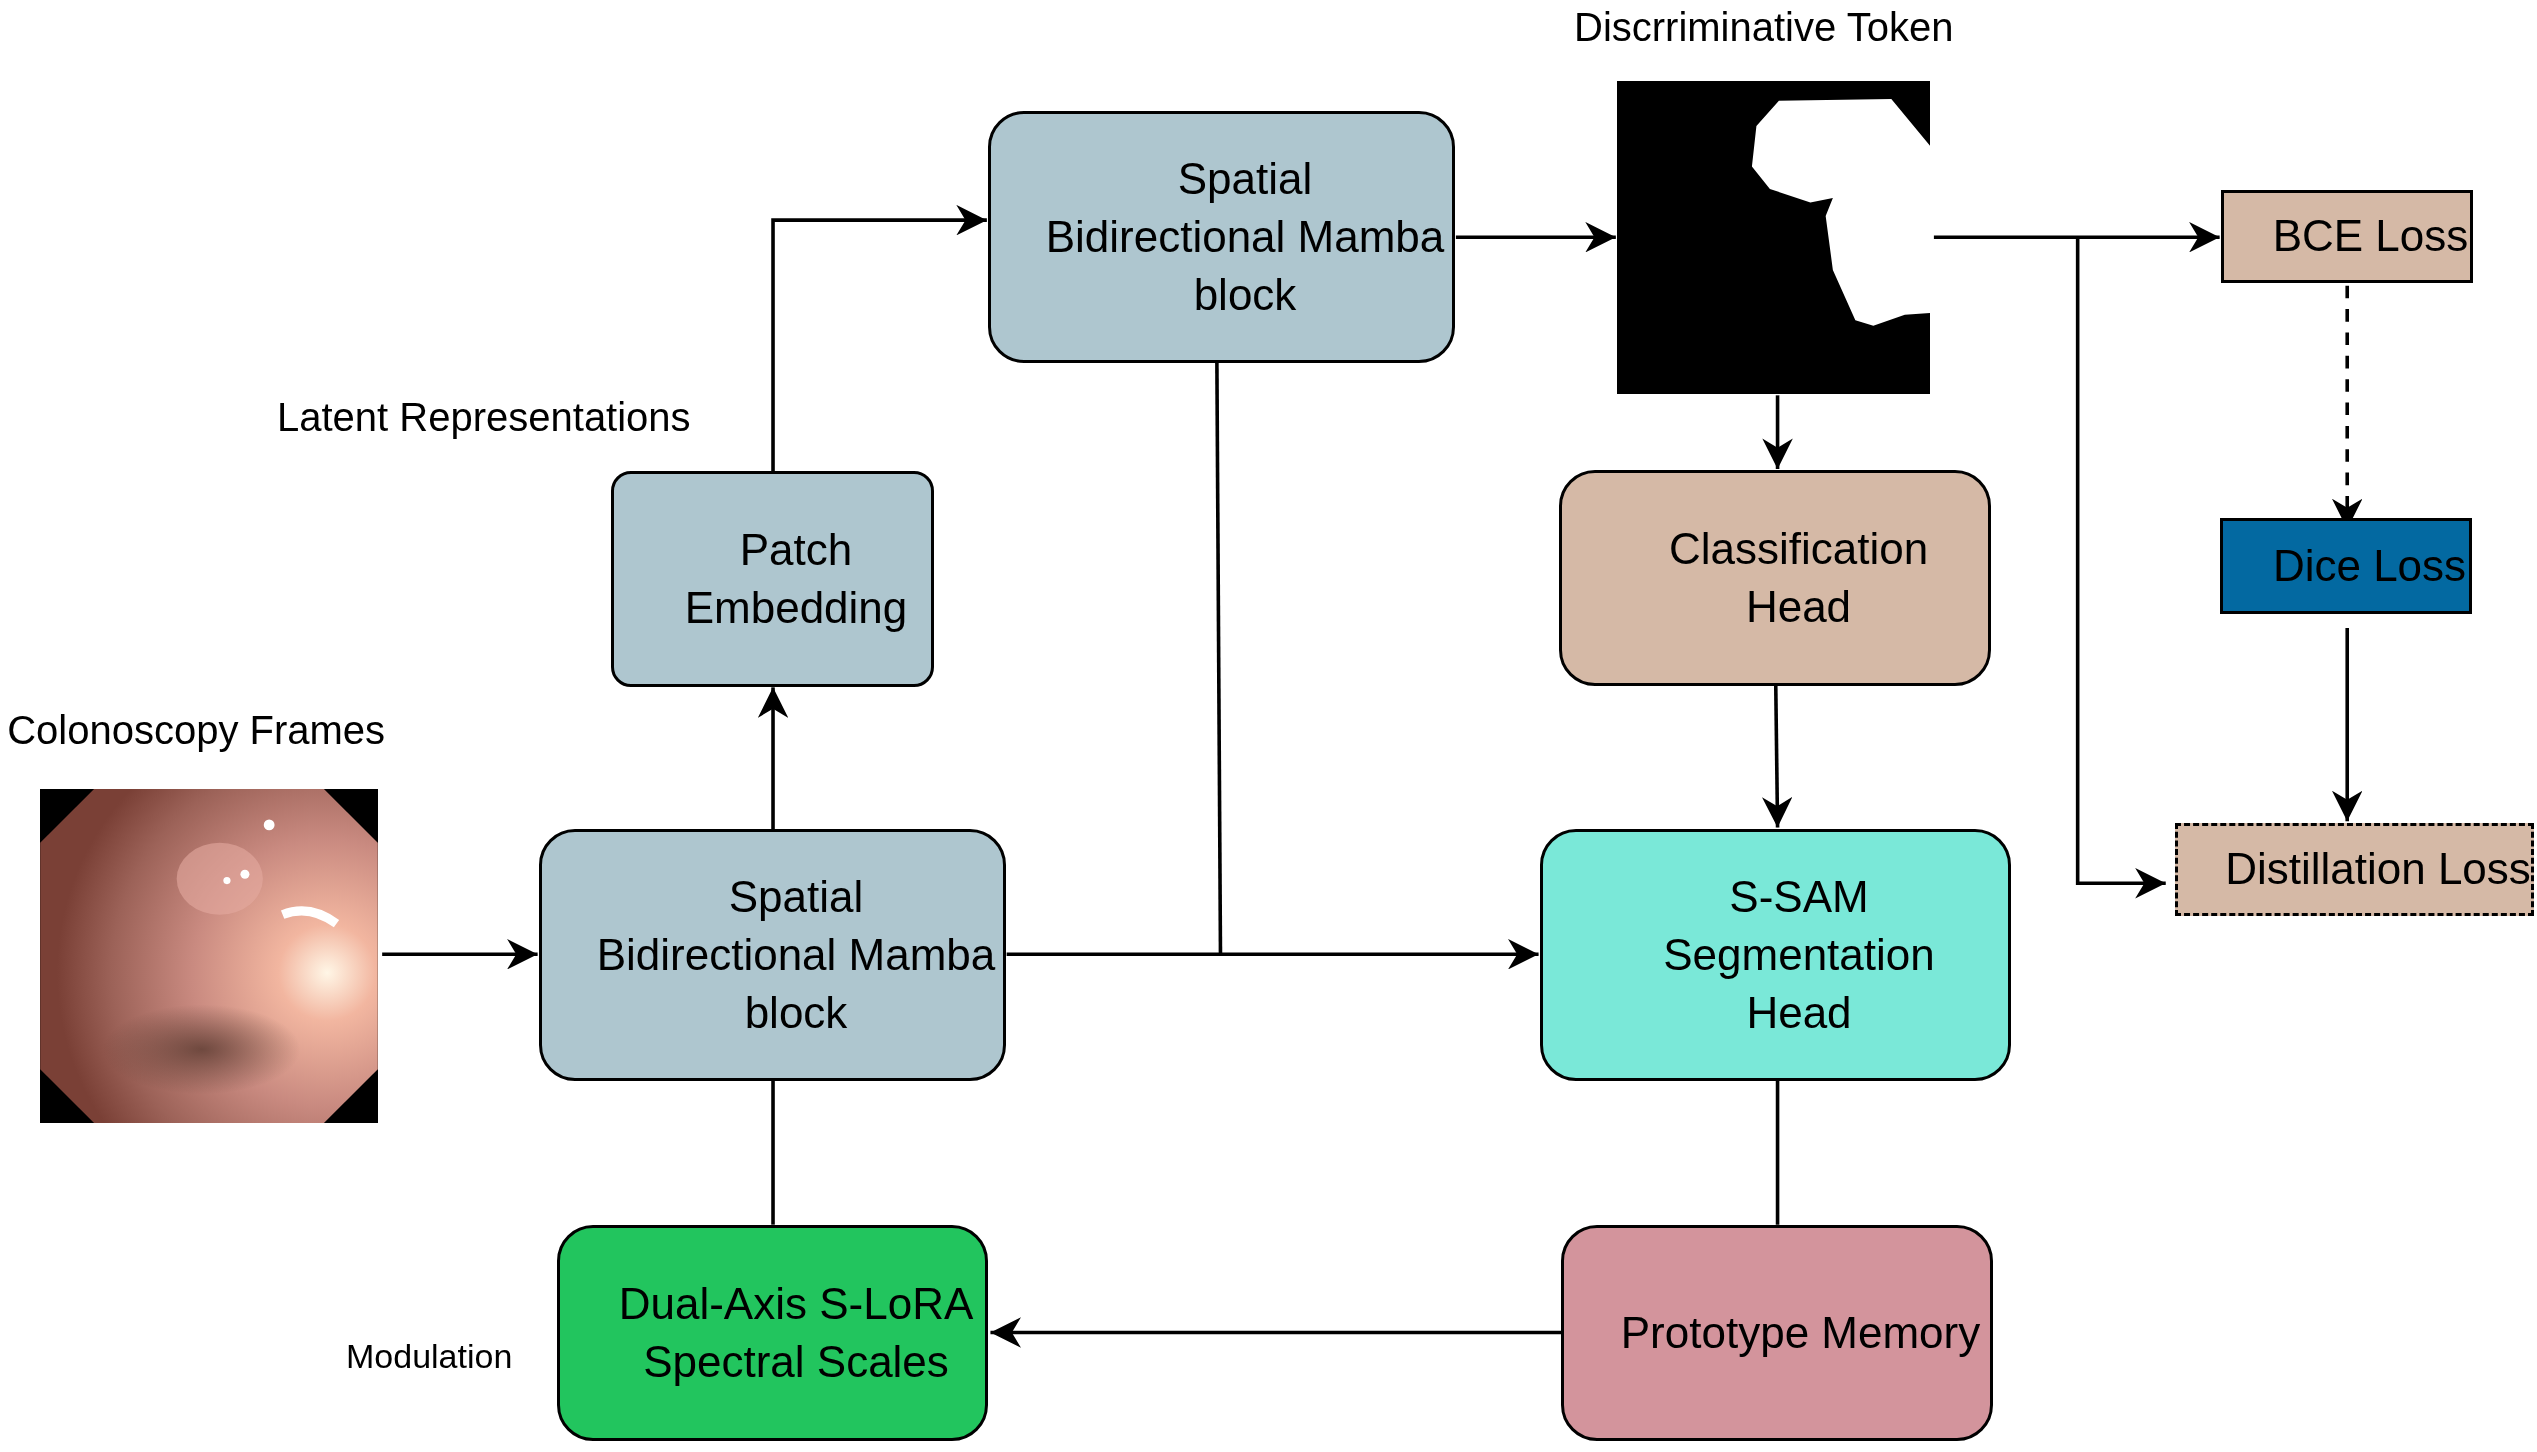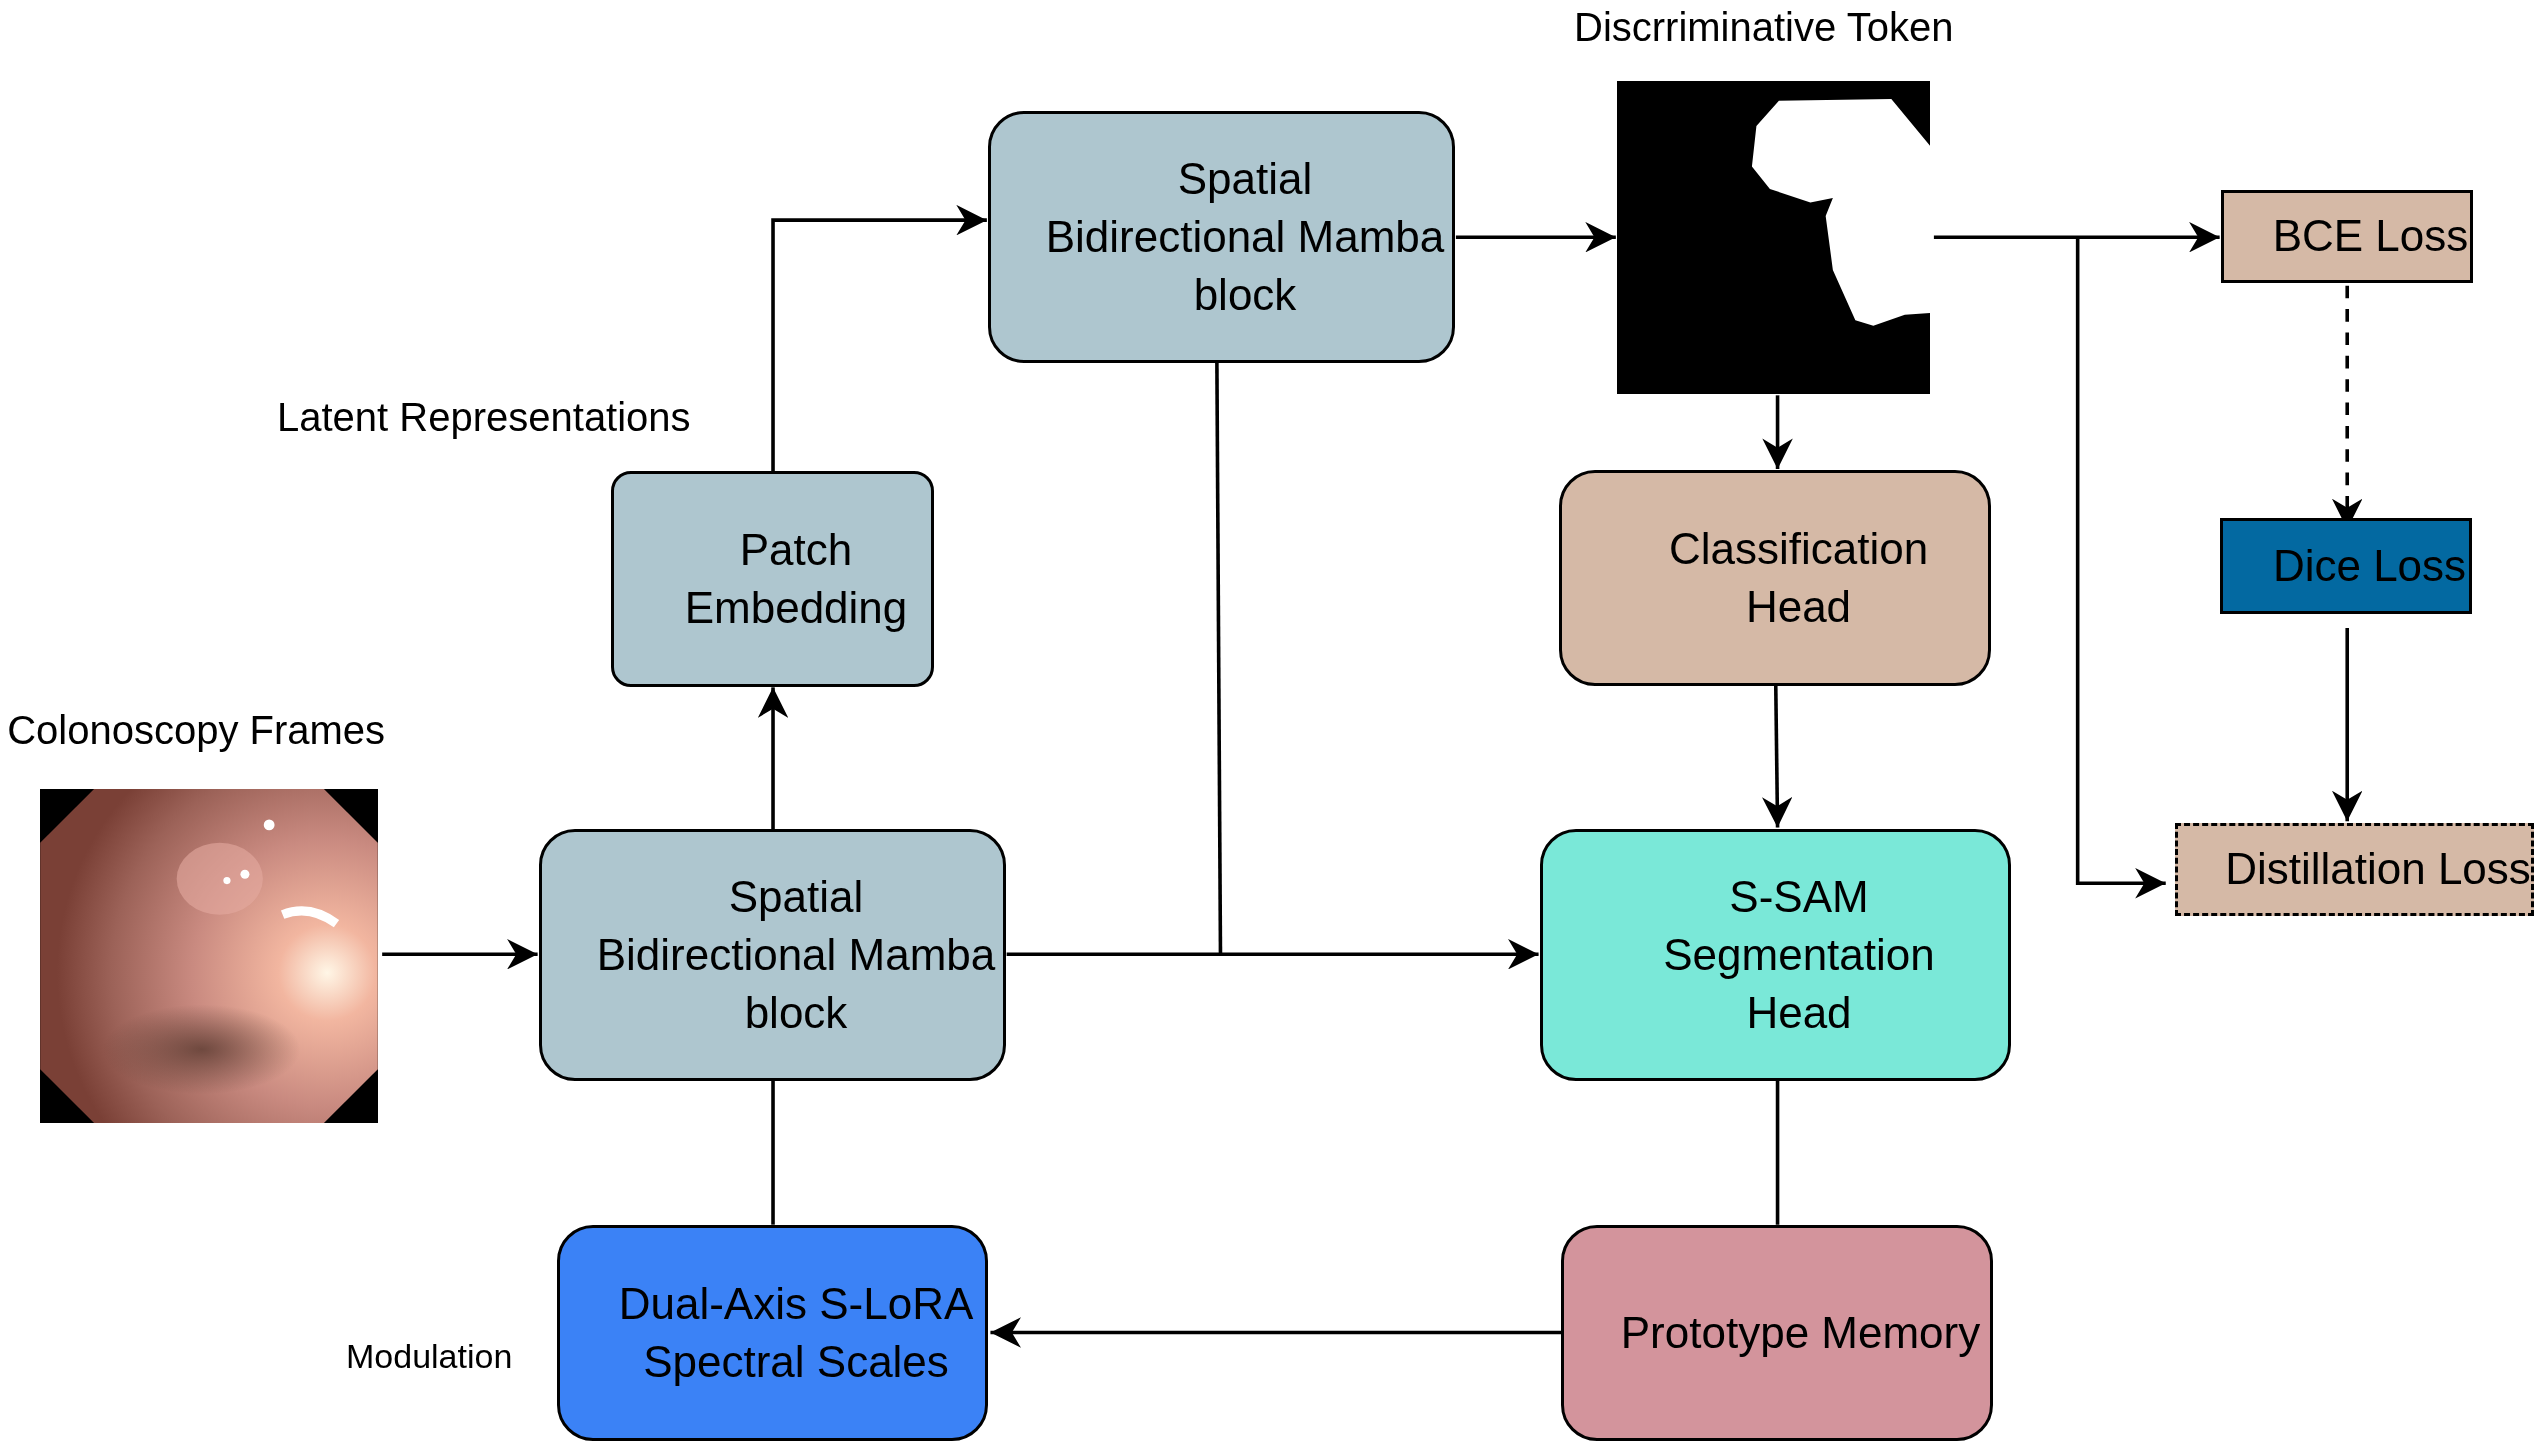--- a/index.html
+++ b/index.html
@@ -114,21 +114,21 @@
 </div>
 <div class="node rounded" style="left:1559px; top:470px; width:432px; height:216px; background:#D5B9A6;">
   <span>Classification
 Head</span>
 </div>
 <div class="node rounded" style="left:1540px; top:829px; width:471px; height:252px; background:#7AE8D8;">
   <span>S-SAM
 Segmentation
 Head</span>
 </div>
-<div class="node rounded" style="left:557px; top:1225px; width:431px; height:216px; background:#3b82f6;">
+<div class="node rounded" style="left:557px; top:1225px; width:431px; height:216px; background:#22c55e;">
   <span>Dual-Axis S-LoRA
 Spectral Scales</span>
 </div>
 <div class="node rounded" style="left:1561px; top:1225px; width:432px; height:216px; background:#D3949C;">
   <span>Prototype Memory</span>
 </div>
 <div class="node square" style="left:2221px; top:190px; width:252px; height:93px; background:#D5B9A6;">
   <span>BCE Loss</span>
 </div>
 <div class="node square" style="left:2220px; top:518px; width:252px; height:96px; background:#0369a1;">

